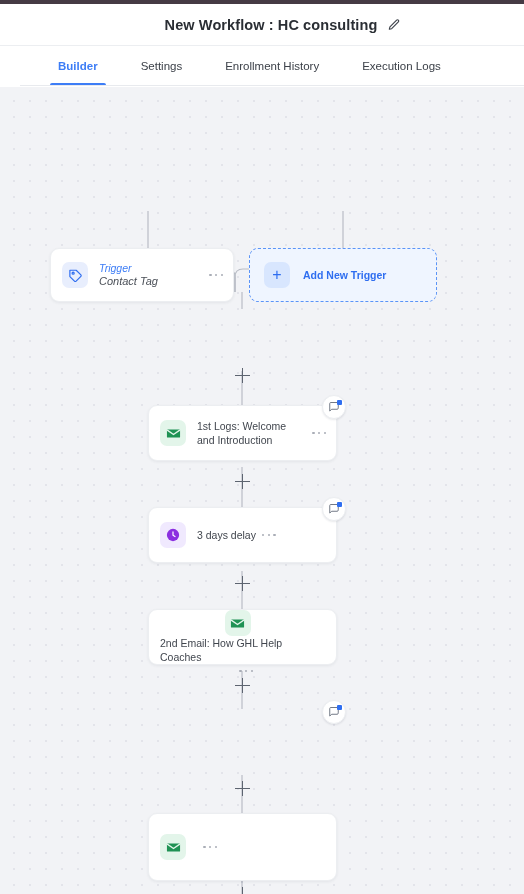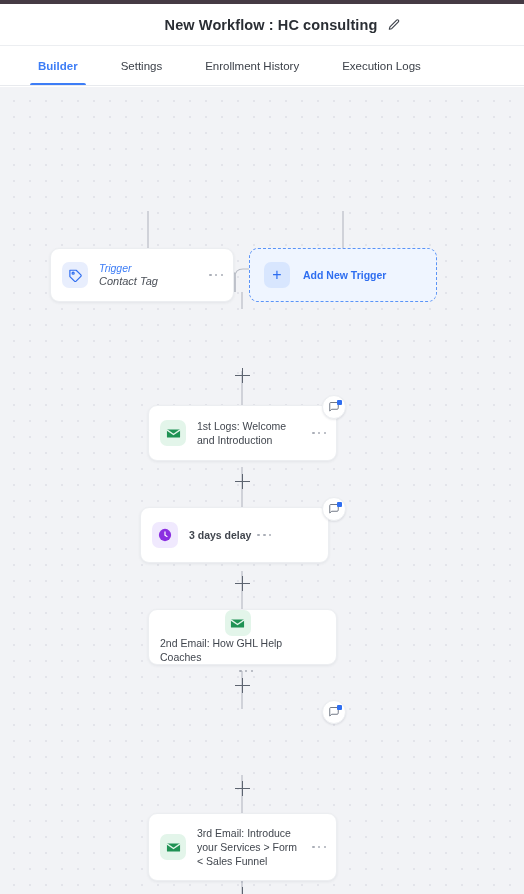--- a/index.html
+++ b/index.html
@@ -46,20 +46,21 @@
   }
 
   
   .tabs {
     height: 40px;
     background: #ffffff;
     display: flex;
     align-items: stretch;
     padding-left: 30px;
     border-bottom: 1px solid #e8eaee;
+    margin-left: 20px;
   }
   .tab {
     position: relative;
     display: flex;
     align-items: center;
     font-size: 11.5px;
     color: #3c4149;
     padding: 0 8px;
     margin-right: 27px;
     cursor: pointer;
@@ -297,21 +298,21 @@
     </div>
     <div class="note-badge" style="left:322px; top:308px;">
       <svg width="12" height="12" viewBox="0 0 24 24" fill="none" stroke="#6a7280" stroke-width="1.9" stroke-linecap="round" stroke-linejoin="round">
         <path d="M20.5 14.5a2 2 0 0 1-2 2H7.5l-4 3.5v-15a2 2 0 0 1 2-2h13a2 2 0 0 1 2 2z"></path>
       </svg>
       <span class="note-dot"></span>
     </div>
 
     <div class="trunk-plus" style="left:235px; top:387px;"></div>
 
-    <div class="node" style="left:140px; top:420px; width:189px; height:56px;font-weight:bold;">
+    <div class="node" style="left:148px; top:420px; width:189px; height:56px;">
       <div class="node-icon ico-delay">
         <svg width="16" height="16" viewBox="0 0 24 24">
           <circle cx="12" cy="12" r="9.2" fill="#8b2fe0"></circle>
           <path d="M12 7.4v5.1l3 1.8" fill="none" stroke="#ffffff" stroke-width="1.8" stroke-linecap="round" stroke-linejoin="round"></path>
         </svg>
       </div>
       <div class="node-label">3 days delay</div>
       <div class="dots">
         <i></i>
           <i></i>
@@ -353,21 +354,20 @@
 
     <div class="trunk-plus" style="left:235px; top:694px;"></div>
 
     <div class="node" style="left:148px; top:726px; width:189px; height:68px;">
       <div class="node-icon ico-email">
         <svg width="15" height="15" viewBox="0 0 24 24" fill="#1f9254">
           <path d="M2.5 5.5h19a1 1 0 0 1 1 1v11a1 1 0 0 1-1 1h-19a1 1 0 0 1-1-1v-11a1 1 0 0 1 1-1z"></path>
           <path d="M2 6.6 12 13.6 22 6.6" fill="none" stroke="#e3f5ea" stroke-width="2.1" stroke-linecap="round" stroke-linejoin="round"></path>
         </svg>
       </div>
-      <div class="node-label">3rd Email: Introduce your Services &gt; Form &lt; Sales Funnel</div>
       <div class="dots">
         <i></i>
           <i></i>
           <i></i>
       </div>
     </div>
 
     <div class="trunk-plus" style="left:235px; top:800px;"></div>
 
   </div>

